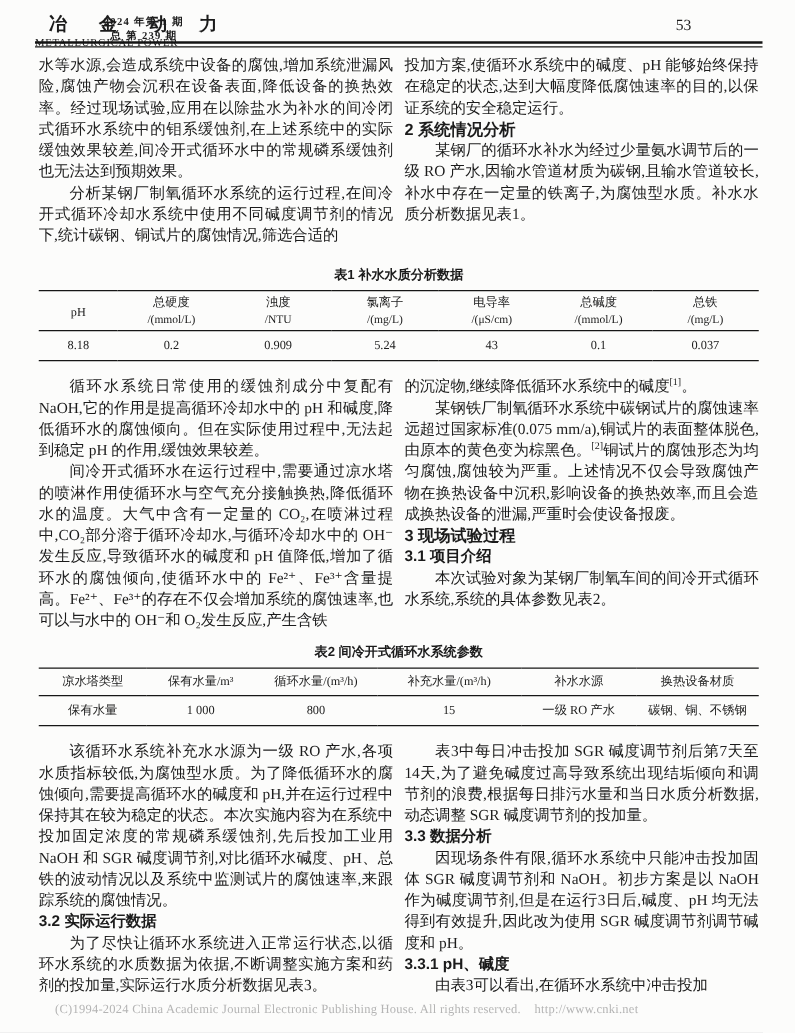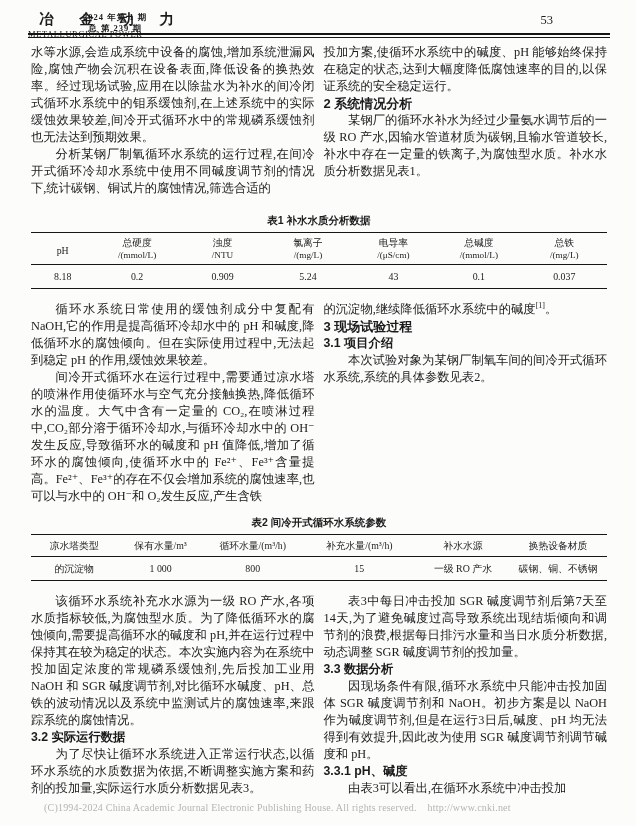--- a/index.html
+++ b/index.html
@@ -130,20 +130,21 @@
       </table>
     </div>
 
     <div class="cols row2">
       <div class="col">
         <p class="ind">循环水系统日常使用的缓蚀剂成分中复配有 NaOH,它的作用是提高循环冷却水中的 pH 和碱度,降低循环水的腐蚀倾向。但在实际使用过程中,无法起到稳定 pH 的作用,缓蚀效果较差。</p>
         <p class="ind">间冷开式循环水在运行过程中,需要通过凉水塔的喷淋作用使循环水与空气充分接触换热,降低循环水的温度。大气中含有一定量的 CO₂,在喷淋过程中,CO₂部分溶于循环冷却水,与循环冷却水中的 OH⁻发生反应,导致循环水的碱度和 pH 值降低,增加了循环水的腐蚀倾向,使循环水中的 Fe²⁺、Fe³⁺含量提高。Fe²⁺、Fe³⁺的存在不仅会增加系统的腐蚀速率,也可以与水中的 OH⁻和 O₂发生反应,产生含铁</p>
       </div>
       <div class="col">
         <p><span>的沉淀物,继续降低循环水系统中的碱度</span><sup>[1]</sup><span>。</span></p>
+        <p class="ind"><span>某钢铁厂制氧循环水系统中碳钢试片的腐蚀速率远超过国家标准(0.075 mm/a),铜试片的表面整体脱色,由原本的黄色变为棕黑色。</span><sup>[2]</sup><span>铜试片的腐蚀形态为均匀腐蚀,腐蚀较为严重。上述情况不仅会导致腐蚀产物在换热设备中沉积,影响设备的换热效率,而且会造成换热设备的泄漏,严重时会使设备报废。</span></p>
         <h2 class="sec">3 现场试验过程</h2>
         <h3 class="sub">3.1 项目介绍</h3>
         <p class="ind">本次试验对象为某钢厂制氧车间的间冷开式循环水系统,系统的具体参数见表2。</p>
       </div>
     </div>
 
     <div class="tblwrap t2wrap">
       <div class="tbl-title">表2 间冷开式循环水系统参数</div>
       <table id="table2">
         <thead>
@@ -163,21 +164,21 @@
             <th style="width:16%">
                 <span class="h-name">补水水源</span>
               </th>
             <th style="width:17%">
                 <span class="h-name">换热设备材质</span>
               </th>
           </tr>
         </thead>
         <tbody>
           <tr>
-            <td>的沉淀物</td>
+            <td>保有水量</td>
             <td>1 000</td>
             <td>800</td>
             <td>15</td>
             <td>一级 RO 产水</td>
             <td>碳钢、铜、不锈钢</td>
           </tr>
         </tbody>
       </table>
     </div>
 

